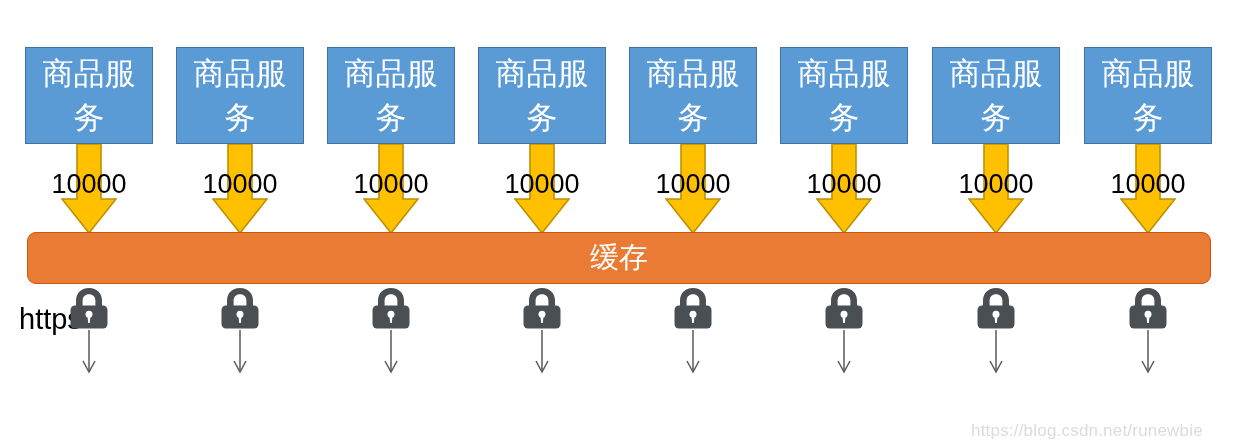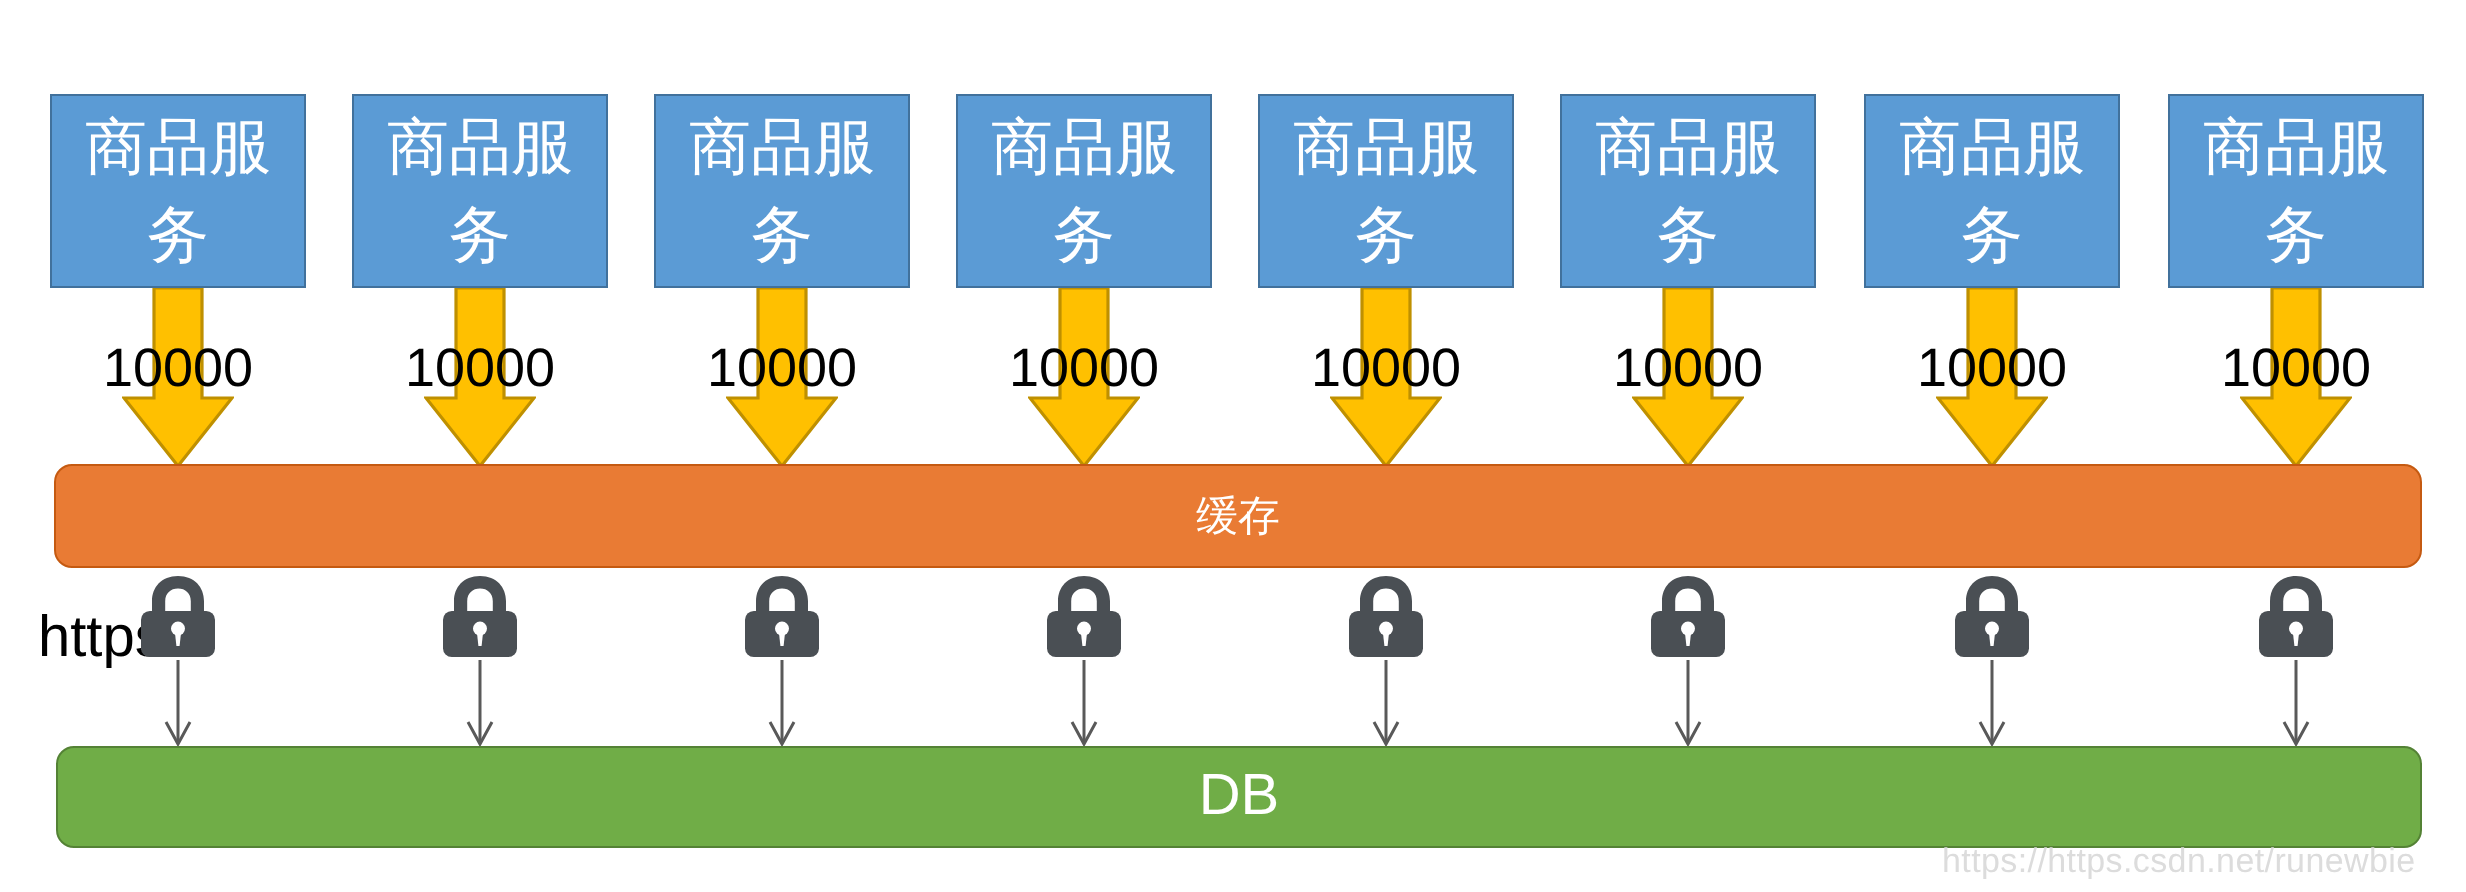--- a/index.html
+++ b/index.html
@@ -72,21 +72,21 @@
     width: 1184px;
     height: 52px;
     background: #E97B34;
     border: 1px solid #C55A11;
     border-radius: 9px;
     box-sizing: border-box;
     display: flex;
     align-items: center;
     justify-content: center;
     color: #ffffff;
-    font-size: 21px;
+    font-size: 29px;
   }
 
   
   .lock {
     position: absolute;
     top: 286px;
     width: 46px;
     height: 44px;
   }
   .lock svg { display: block; }
@@ -332,19 +332,16 @@
         <polyline points="4,31 10,42 16,31" fill="none" stroke="#595959" stroke-width="1.5"></polyline>
       </svg>
   </div>
   <div class="thin-arrow" style="left:1138px;">
     <svg width="20" height="44" viewBox="0 0 20 44">
         <line x1="10" y1="0" x2="10" y2="41" stroke="#595959" stroke-width="1.5"></line>
         <polyline points="4,31 10,42 16,31" fill="none" stroke="#595959" stroke-width="1.5"></polyline>
       </svg>
   </div>
 
-  <div id="db-bar">
-    <span>DB</span>
-  </div>
-
-  <div id="watermark">https://https.csdn.net/runewbie</div>
+
+  <div id="watermark">https://blog.csdn.net/runewbie</div>
 
 </div>
 
 </body></html>

